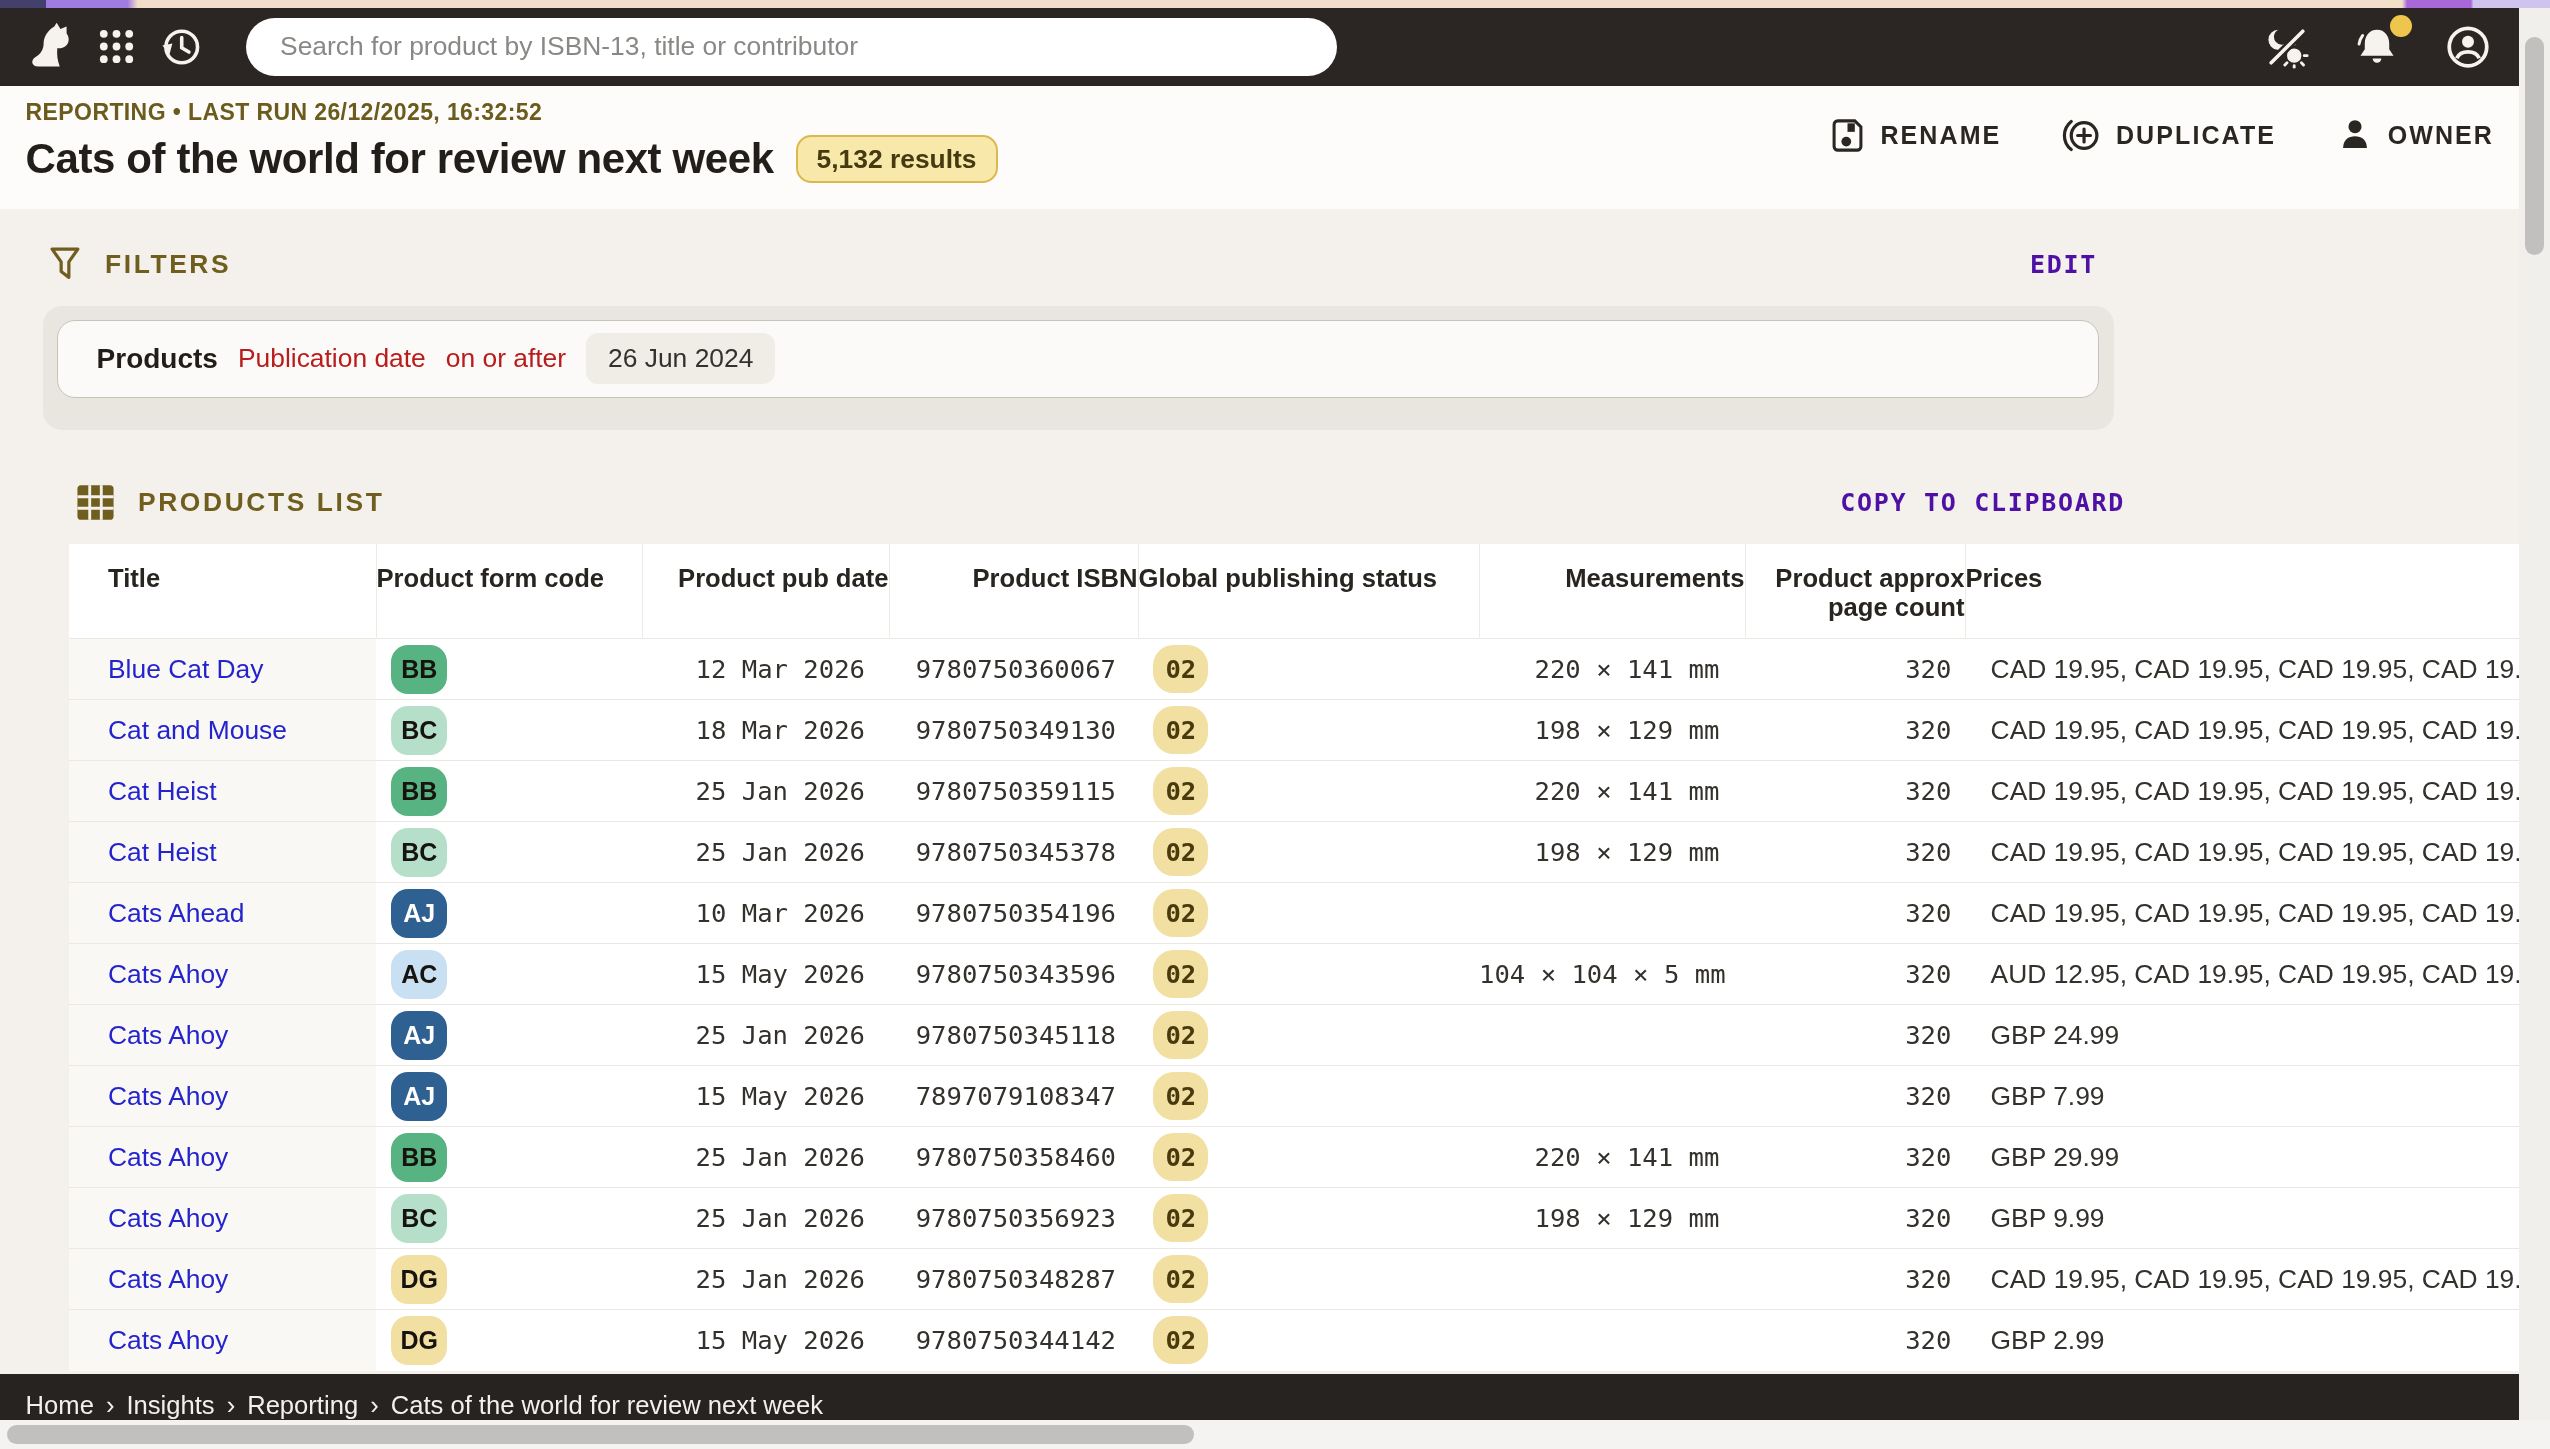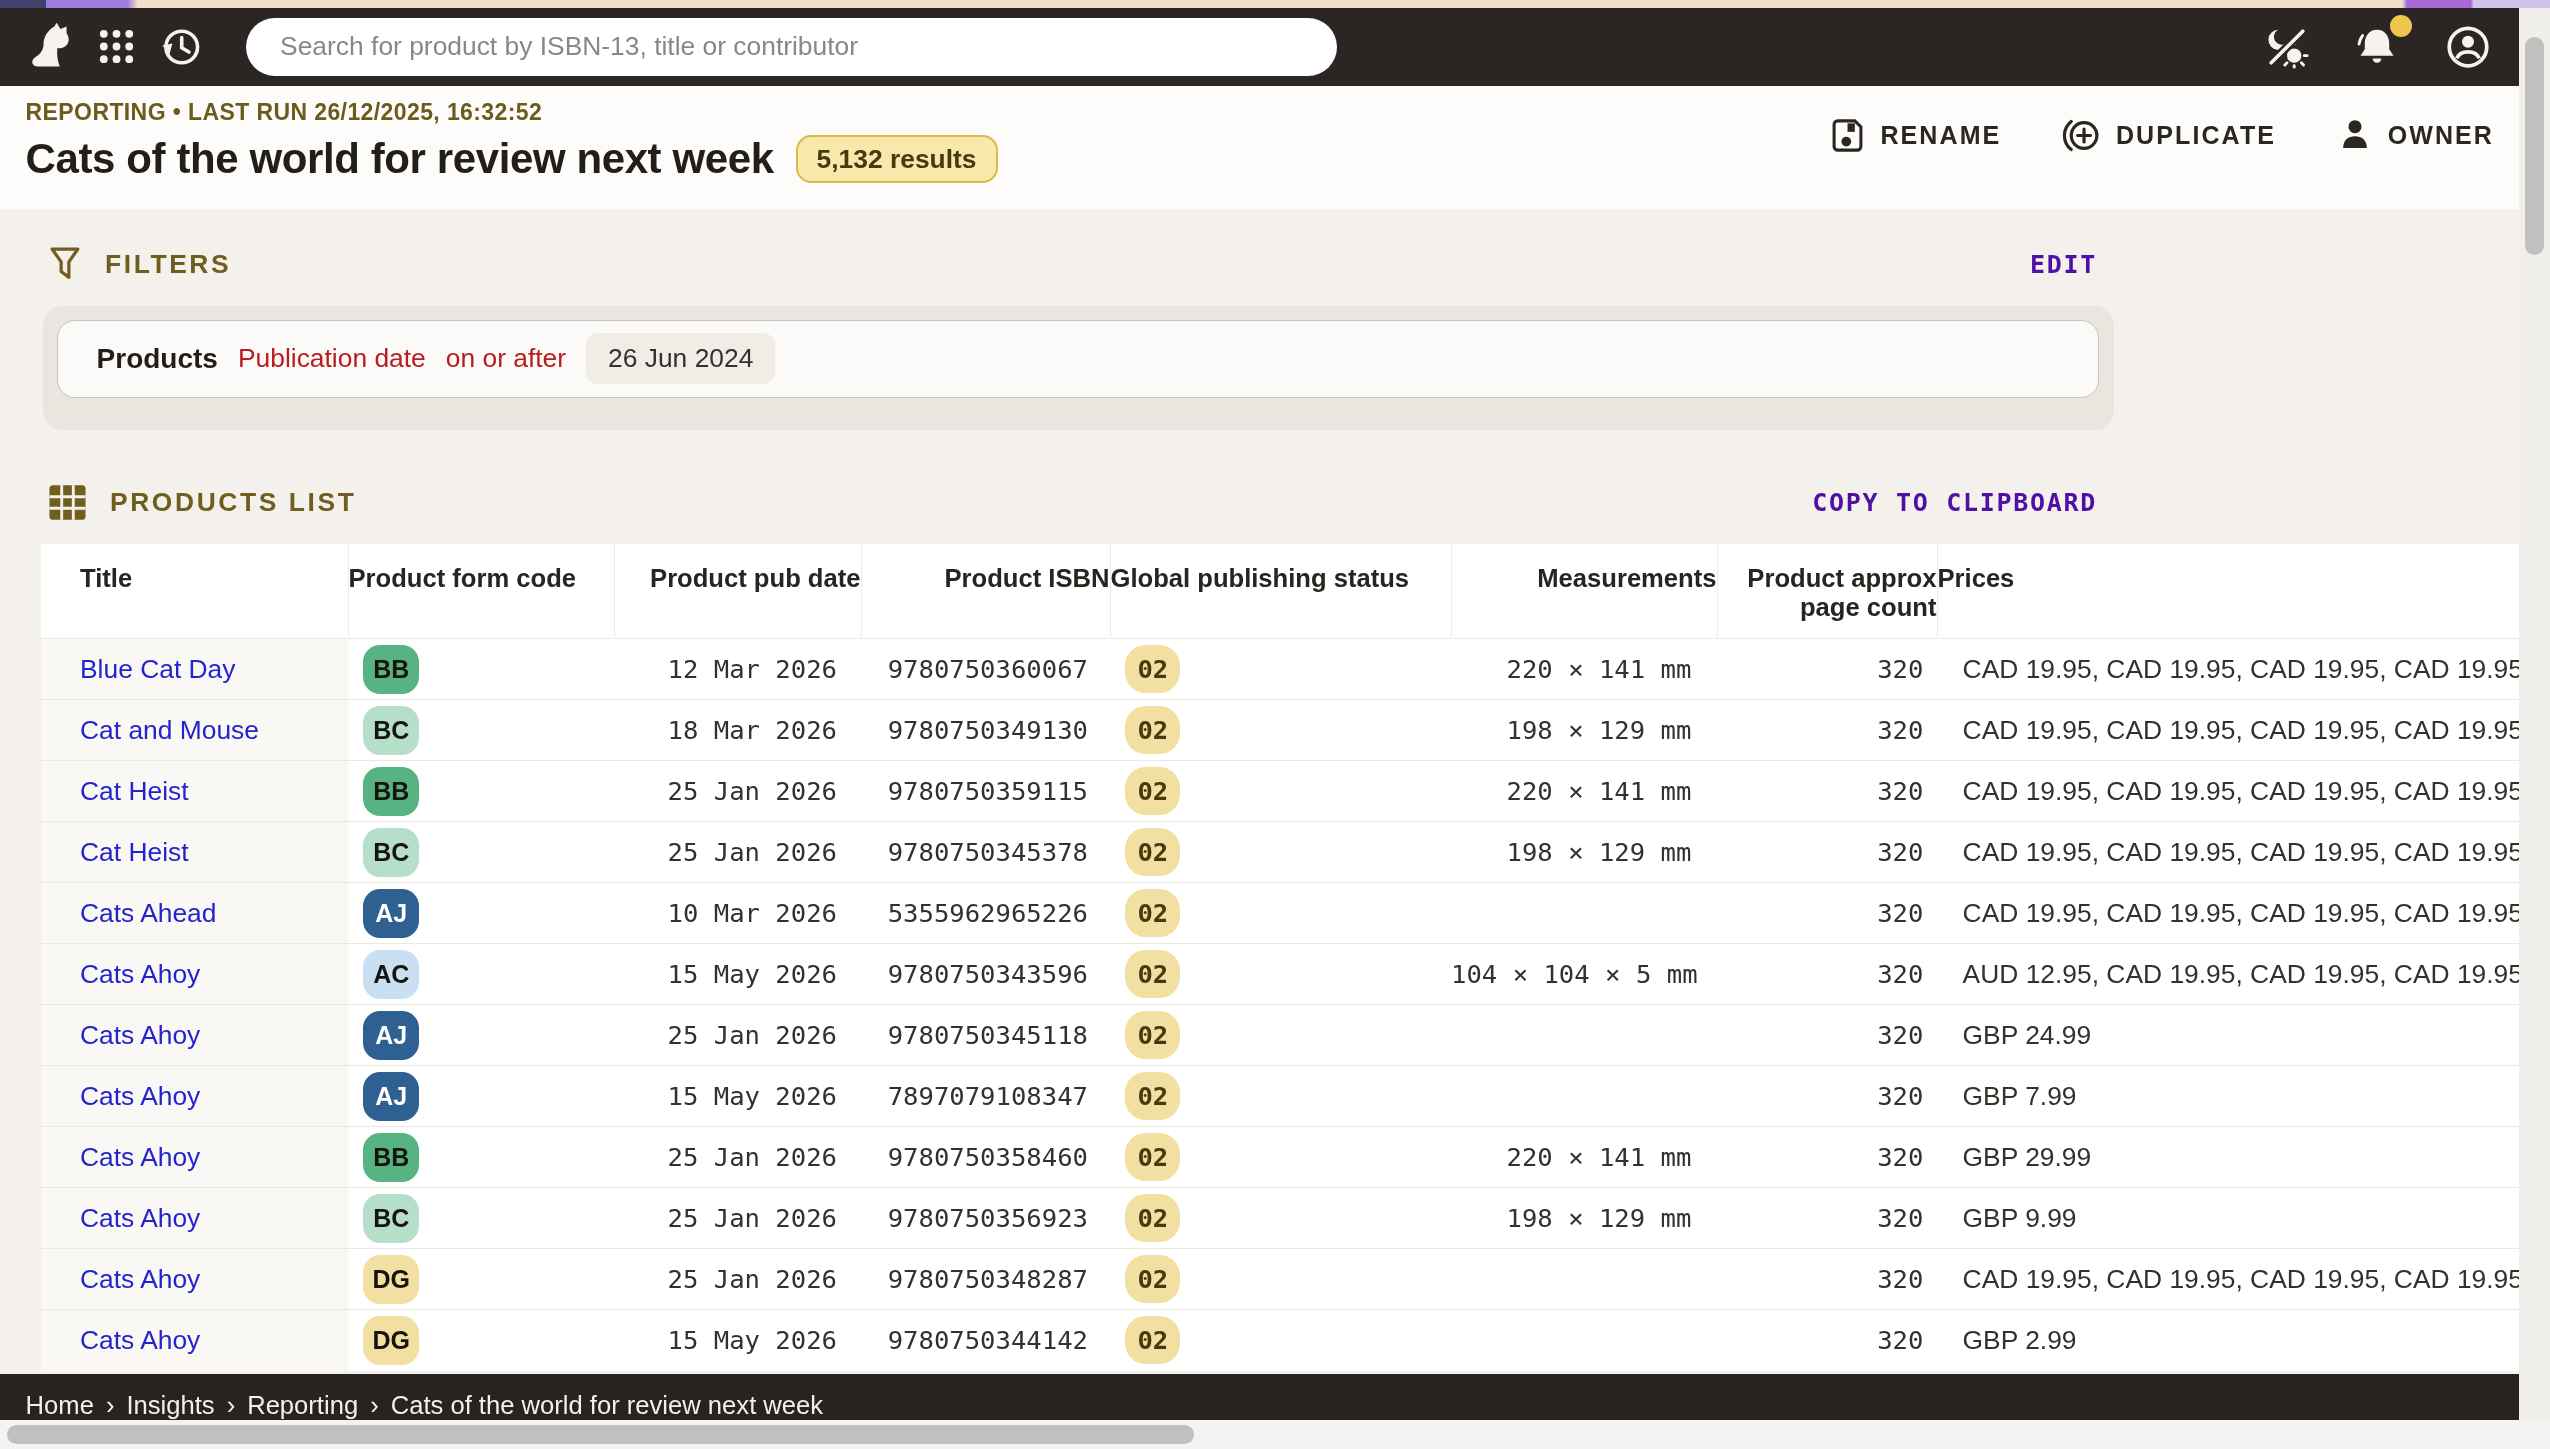--- a/index.html
+++ b/index.html
@@ -35,21 +35,21 @@
   .section-title { font-size:26.4px; font-weight:800; letter-spacing:2.6px; color:#6f5e1e; margin-left:22px; }
   .link-btn { margin-left:auto; font-family:"DejaVu Sans Mono",monospace; font-size:25px; font-weight:bold; letter-spacing:1.7px; color:#4e10a5; cursor:pointer; background:none; border:none; }
 
   .filters-section { padding-top:36px; }
   .filter-card { margin:22px 0 0 43px; width:2071px; background:#e9e6e0; border-radius:19px; padding:13.6px 15.3px 32px 13.6px; }
   .filter-inner { background:#fcfaf8; border:1.7px solid #c7c3ba; border-radius:18px; height:78px; display:flex; align-items:center; padding:0 39px; gap:20px; }
   .filter-entity { font-size:28px; font-weight:bold; color:#211d19; }
   .filter-field, .filter-op { font-size:26.4px; color:#b91c1c; }
   .filter-chip { background:#f0ede7; border-radius:12px; padding:10.2px 22px; font-size:26.4px; color:#35312c; cursor:pointer; }
 
-  .products-section { margin-top:53px; }
+  .products-section { margin-top:53px;padding-left:28px; }
   .action-select { margin-left:49px; width:488px; height:65px; border:2.6px solid #8d7d33; border-radius:34px; background:#fefdfb; display:flex; align-items:center; padding:0 29px; cursor:pointer; }
   .action-select .sel-label { font-size:26.4px; color:#2a2622; }
   .action-select .chev { margin-left:auto; font-size:29px; color:#b3a469; }
 
   
   .table-wrap { margin:22px 0 0 41px; width:2523px; background:#ffffff; overflow:hidden; }
   table { border-collapse:collapse; table-layout:fixed; width:2533px; background:#fff; }
   th { font-size:25.6px; font-weight:bold; color:#28241f; text-align:left; vertical-align:top; padding-top:20.5px; height:95px; white-space:nowrap; }
   th + th { border-left:1.7px solid #edebe5; }
   th.r { text-align:right; }
@@ -281,21 +281,21 @@
             <td class="c-isbn">9780750345378</td>
             <td class="c-status"><span class="status-badge">02</span></td>
             <td class="c-meas">198 × 129 mm</td>
             <td class="c-pages">320</td>
             <td class="c-prices">CAD 19.95, CAD 19.95, CAD 19.95, CAD 19.95, E</td>
           </tr>
           <tr>
             <td class="c-title"><a href="#">Cats Ahead</a></td>
             <td class="c-form"><span class="form-badge" style="background: rgb(46, 97, 145); color: rgb(255, 255, 255);">AJ</span></td>
             <td class="c-date">10 Mar 2026</td>
-            <td class="c-isbn">5355962965226</td>
+            <td class="c-isbn">9780750354196</td>
             <td class="c-status"><span class="status-badge">02</span></td>
             <td class="c-meas"></td>
             <td class="c-pages">320</td>
             <td class="c-prices">CAD 19.95, CAD 19.95, CAD 19.95, CAD 19.95, E</td>
           </tr>
           <tr>
             <td class="c-title"><a href="#">Cats Ahoy</a></td>
             <td class="c-form"><span class="form-badge" style="background: rgb(201, 224, 242); color: rgb(23, 19, 14);">AC</span></td>
             <td class="c-date">15 May 2026</td>
             <td class="c-isbn">9780750343596</td>

